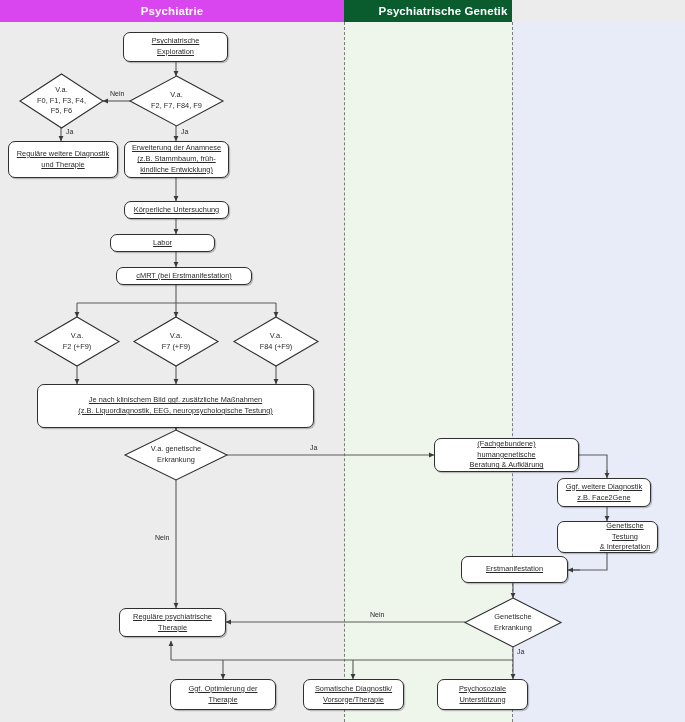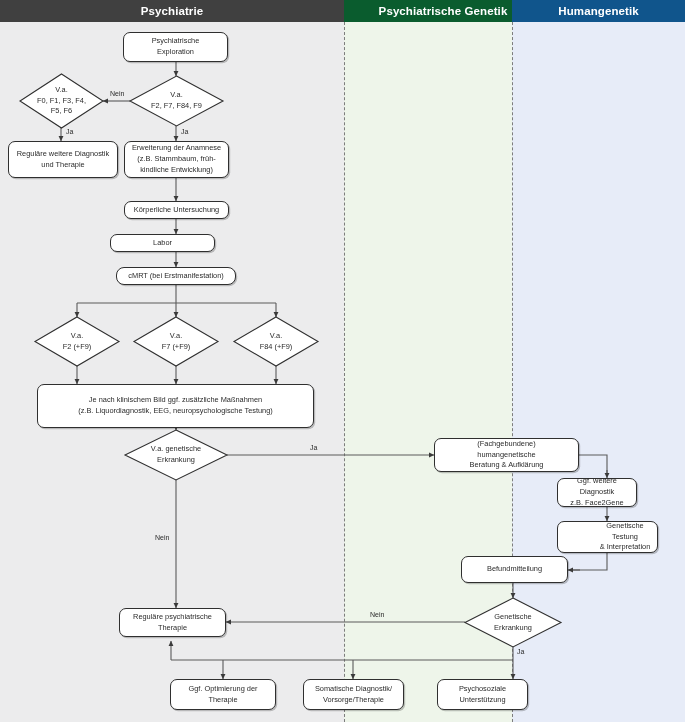--- a/index.html
+++ b/index.html
@@ -34,21 +34,21 @@
     display: flex;
   }
   .hdr {
     height: 22px;
     display: flex; align-items: center; justify-content: center;
     color: #ffffff;
     font-weight: bold;
     font-size: 11.5px;
     letter-spacing: 0.1px;
   }
-  .hdr-psy    { width: 344px; background: #404040; }
+  .hdr-psy    { width: 344px; background: #d946ef; }
   .hdr-psygen { width: 168px; background: #0a5c2e; padding-left: 30px; }
   .hdr-hum    { width: 173px; background: #10558c; }
 
   
   .lane-div {
     position: absolute;
     top: 22px; bottom: 0;
     width: 0;
     border-left: 1px dashed #7d7d7d;
   }
@@ -68,20 +68,21 @@
     font-size: 7.4px;
     line-height: 1.45;
     color: #2a2a2a;
   }
   .box {
     background: #ffffff;
     border: 1px solid #2f2f2f;
     border-radius: 7px;
     padding: 2px 4px;
     box-shadow: 1.2px 1.2px 0 rgba(0,0,0,0.22);
+    text-decoration: underline;
   }
   .diamond-wrap {
     position: absolute;
   }
   .diamond-wrap svg { position: absolute; top:0; left:0; overflow: visible; }
   .diamond-label {
     position: absolute;
     top: 0; left: 0; right: 0; bottom: 0;
     display: flex; align-items: center; justify-content: center;
     text-align: center;
@@ -105,21 +106,20 @@
   <div class="band band-psy"></div>
   <div class="band band-psygen"></div>
   <div class="band band-hum"></div>
 
   <div class="lane-div" style="left:344px"></div>
   <div class="lane-div" style="left:512px"></div>
 
   <div class="header-bar">
     <div class="hdr hdr-psy">Psychiatrie</div>
     <div class="hdr hdr-psygen">Psychiatrische Genetik</div>
-    <div class="hdr hdr-hum">Humangenetik</div>
   </div>
 
   <svg id="wires" viewBox="0 0 685 722">
     <defs>
       <marker id="arr" markerWidth="7" markerHeight="7" refX="5.4" refY="2.6" orient="auto" markerUnits="userSpaceOnUse">
         <path d="M0,0 L5.6,2.6 L0,5.2 z" fill="#3a3a3a"></path>
       </marker>
     </defs>
     <g stroke="#5a5a5a" stroke-width="1.1" fill="none" marker-end="url(#arr)">
 
@@ -203,21 +203,21 @@
   </div>
 
   <div class="node box" style="left:124px; top:201px; width:105px; height:18px;text-align:center;">
     <span>Körperliche Untersuchung</span>
   </div>
 
   <div class="node box" style="left:110px; top:234px; width:105px; height:18px;">
     <span>Labor</span>
   </div>
 
-  <div class="node box" style="left:116px; top:267px; width:120px; height:18px;border-radius:8px;">
+  <div class="node box" style="left:116px; top:267px; width:136px; height:18px;">
     <span>cMRT (bei Erstmanifestation)</span>
   </div>
 
   <div class="diamond-wrap" style="left:35px; top:317px; width:84px; height:49px;">
     <svg width="84" height="49">
         <polygon points="42,0 84,24.5 42,49 0,24.5" fill="#ffffff" stroke="#2f2f2f" stroke-width="1.1"></polygon>
       </svg>
     <div class="diamond-label">V.a.<br>F2 (+F9)</div>
   </div>
 
@@ -243,30 +243,30 @@
     <svg width="102" height="50">
         <polygon points="51,0 102,25 51,50 0,25" fill="#ffffff" stroke="#2f2f2f" stroke-width="1.1"></polygon>
       </svg>
     <div class="diamond-label">V.a. genetische<br>Erkrankung</div>
   </div>
 
   <div class="node box" style="left:434px; top:438px; width:145px; height:34px;">
     <span>(Fachgebundene)<br>humangenetische<br>Beratung &amp; Aufklärung</span>
   </div>
 
-  <div class="node box" style="left:557px; top:478px; width:80px; height:29px;">
+  <div class="node box" style="left:557px; top:478px; width:94px; height:29px;">
     <span>Ggf. weitere Diagnostik<br>z.B. Face2Gene</span>
   </div>
 
   <div class="node box" style="left:557px; top:521px; width:101px; height:32px;padding-left:39px;">
     <span>Genetische Testung<br>&amp; Interpretation</span>
   </div>
 
   <div class="node box" style="left:461px; top:556px; width:107px; height:27px;">
-    <span>Befundmitteilung</span>
+    <span>Erstmanifestation</span>
   </div>
 
   <div class="diamond-wrap" style="left:465px; top:598px; width:96px; height:49px;">
     <svg width="96" height="49">
         <polygon points="48,0 96,24.5 48,49 0,24.5" fill="#ffffff" stroke="#2f2f2f" stroke-width="1.1"></polygon>
       </svg>
     <div class="diamond-label">Genetische<br>Erkrankung</div>
   </div>
 
   <div class="node box" style="left:119px; top:608px; width:107px; height:29px;">

